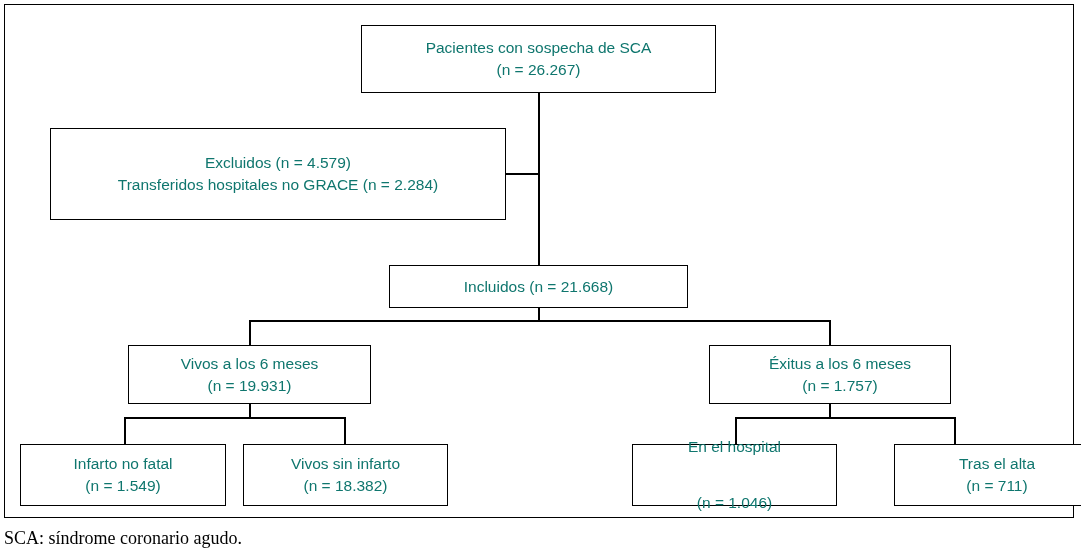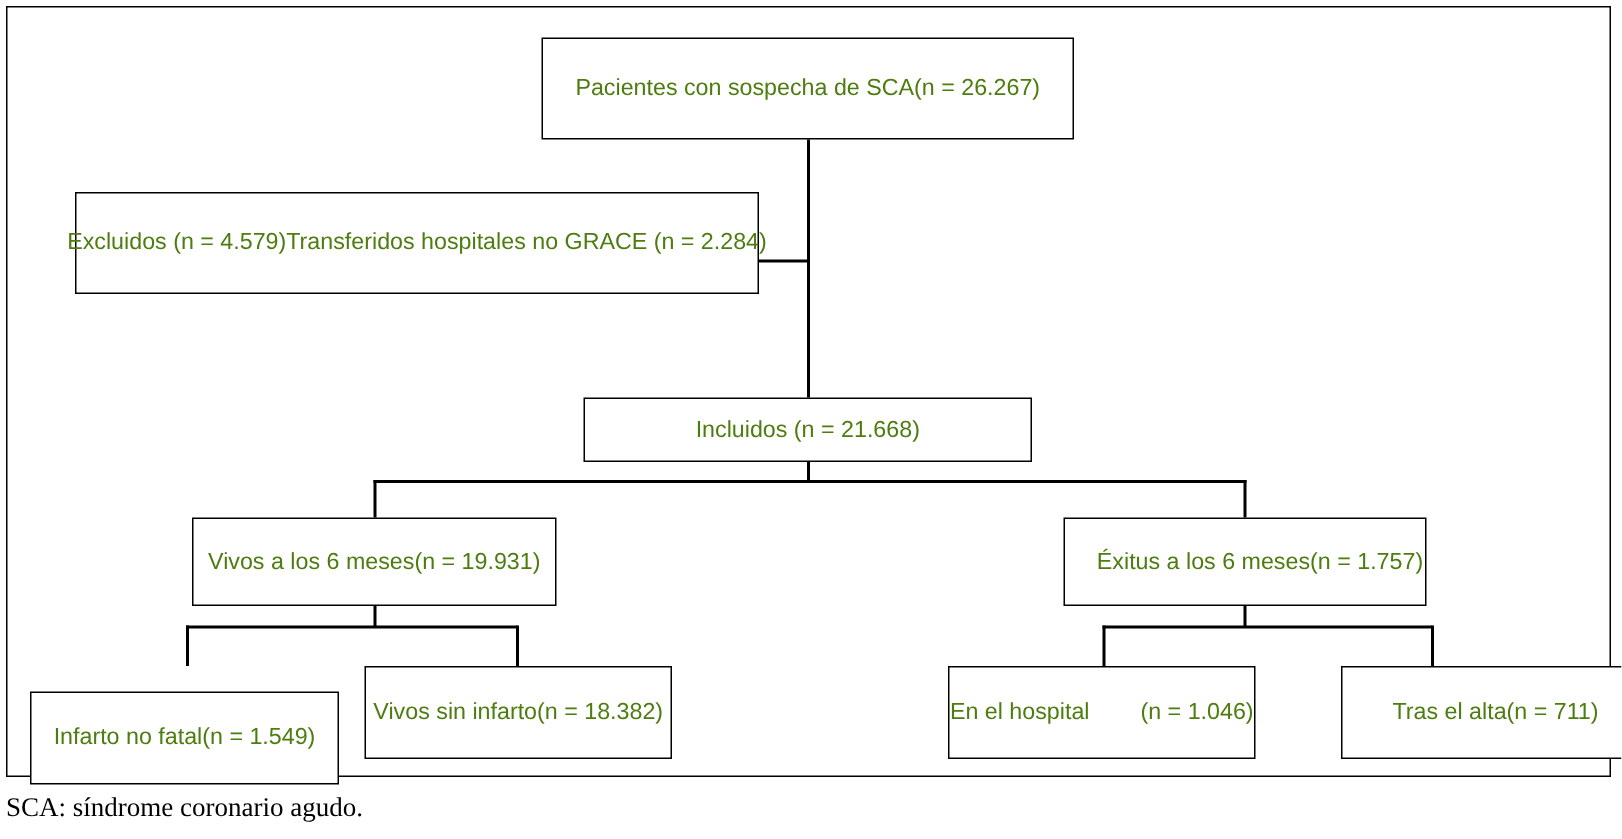--- a/index.html
+++ b/index.html
@@ -27,27 +27,27 @@
     height: 514px;
     border: 1px solid #000000;
     box-sizing: border-box;
   }
   .box {
     position: absolute;
     box-sizing: border-box;
     border: 1.6px solid #000000;
     background: #ffffff;
     display: flex;
-    flex-direction: row;
+    flex-direction: column;
     align-items: center;
     justify-content: center;
     text-align: center;
     font-size: 15.5px;
     line-height: 1.42;
-    color: #4d7c0f;
+    color: #0f766e;
     z-index: 3;
   }
   .box .ln { display: block; white-space: nowrap; }
   
   .hline, .vline {
     position: absolute;
     background: #000000;
     z-index: 1;
   }
   .hline { height: 1.6px; }
@@ -87,40 +87,40 @@
   <div class="vline" style="left:829px; top:404px; height:14px;"></div>
   <div class="hline" style="left:735px; top:417px; width:220px;"></div>
   <div class="vline" style="left:735px; top:417px; height:27px;"></div>
   <div class="vline" style="left:954px; top:417px; height:27px;"></div>
 
   <div class="box" style="left:361px; top:25px; width:355px; height:68px;">
     <span class="ln">Pacientes con sospecha de SCA</span>
     <span class="ln">(n = 26.267)</span>
   </div>
 
-  <div class="box" style="left:50px; top:128px; width:456px; height:68px;">
+  <div class="box" style="left:50px; top:128px; width:456px; height:92px;">
     <span class="ln">Excluidos (n = 4.579)</span>
     <span class="ln">Transferidos hospitales no GRACE (n = 2.284)</span>
   </div>
 
   <div class="box" style="left:389px; top:265px; width:299px; height:43px;">
     <span class="ln">Incluidos (n = 21.668)</span>
   </div>
 
   <div class="box" style="left:128px; top:345px; width:243px; height:59px;">
     <span class="ln">Vivos a los 6 meses</span>
     <span class="ln">(n = 19.931)</span>
   </div>
 
   <div class="box" style="left:709px; top:345px; width:242px; height:59px;padding-left:20px;">
     <span class="ln">Éxitus a los 6 meses</span>
     <span class="ln">(n = 1.757)</span>
   </div>
 
-  <div class="box" style="left:20px; top:461px; width:206px; height:62px;">
+  <div class="box" style="left:20px; top:444px; width:206px; height:62px;">
     <span class="ln">Infarto no fatal</span>
     <span class="ln">(n = 1.549)</span>
   </div>
 
   <div class="box" style="left:243px; top:444px; width:205px; height:62px;">
     <span class="ln">Vivos sin infarto</span>
     <span class="ln">(n = 18.382)</span>
   </div>
 
   <div class="box" style="left:632px; top:444px; width:205px; height:62px;gap:34px;">

